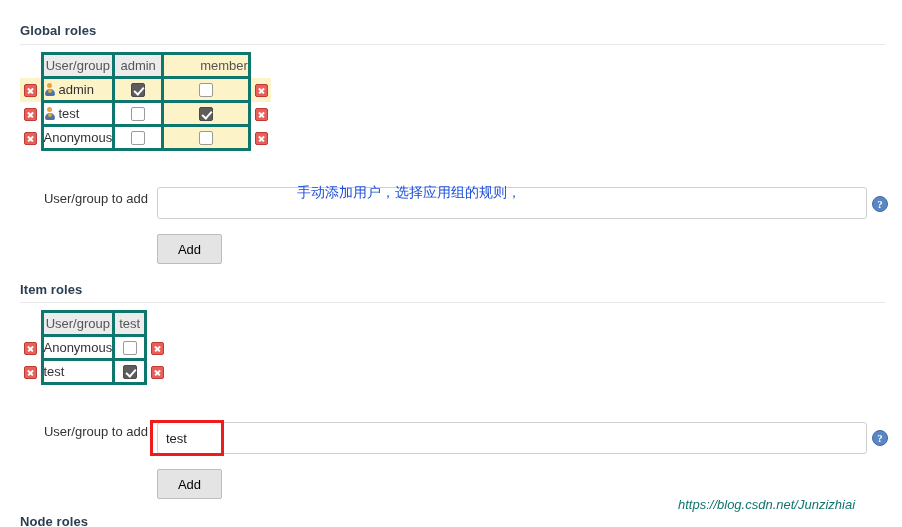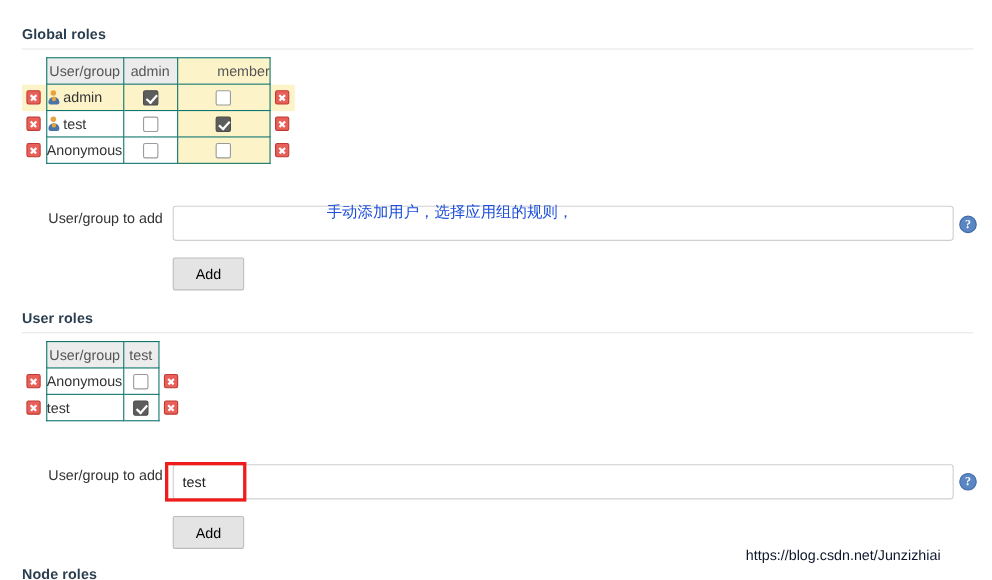--- a/index.html
+++ b/index.html
@@ -23,21 +23,21 @@
     height: 1px;
     background: #e8e8e8;
     border: 0;
   }
 
   
   .matrix { border-collapse: collapse; }
   .matrix td, .matrix th { padding: 0; }
 
   .cell {
-    border: 1px solid #0f766e;
+    border: 3px solid #0f766e;
     height: 24px;
     font-size: 13px;
     color: #333;
     vertical-align: middle;
     background: #fff;
   }
   .hdr {
     background: #ececec;
     color: #555;
     font-weight: normal;
@@ -169,24 +169,25 @@
     white-space: nowrap;
     font-family: "DejaVu Sans", sans-serif;
   }
   .annot-box {
     border: 3px solid #ee1c1c;
     background: transparent;
     pointer-events: none;
   }
 
   .watermark {
-    color: #0f172a;
+    color: #0f766e;
     font-size: 13px;
     white-space: nowrap;
     font-family: "Liberation Sans", sans-serif;
+    font-style: italic;
   }
 
   .abs { position: absolute; }
 </style>
 </head>
 <body>
 
 <div class="page">
 
   <div class="abs section-heading" style="left:20px; top:23px;">Global roles</div>
@@ -261,21 +262,21 @@
   </table>
 
   <div class="abs form-label" style="left:0px; top:191px; width:148px;">User/group to add</div>
   <input class="abs text-input" style="left: 157px; top: 187px; width: 710px; height: 32px;" value="">
   <div class="abs help-icon" style="left:872px; top:196px;">?</div>
 
   <div class="abs annot-text" style="left:297px; top:184px;">手动添加用户，选择应用组的规则，</div>
 
   <button class="abs btn-add" style="left:157px; top:234px; width:65px; height:30px;">Add</button>
 
-  <div class="abs section-heading" style="left:20px; top:282px;">User roles</div>
+  <div class="abs section-heading" style="left:20px; top:282px;">Item roles</div>
   <div class="abs divider" style="left:20px; top:302px; width:865px;"></div>
 
   <table class="abs matrix" style="left:20px; top:310px;">
     <thead>
       <tr>
         <th class="cell nob" style="width:22px;"></th>
         <th class="cell hdr" style="width:70px;">User/group</th>
         <th class="cell hdr" style="width:32px;">test</th>
         <th class="cell nob" style="width:22px;"></th>
       </tr>

